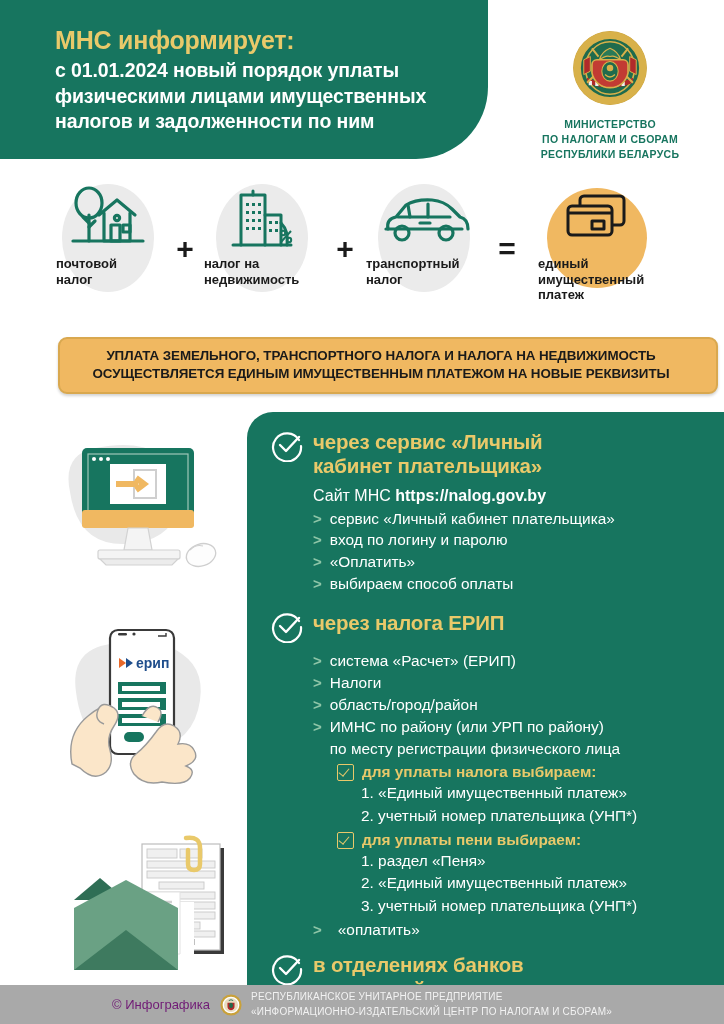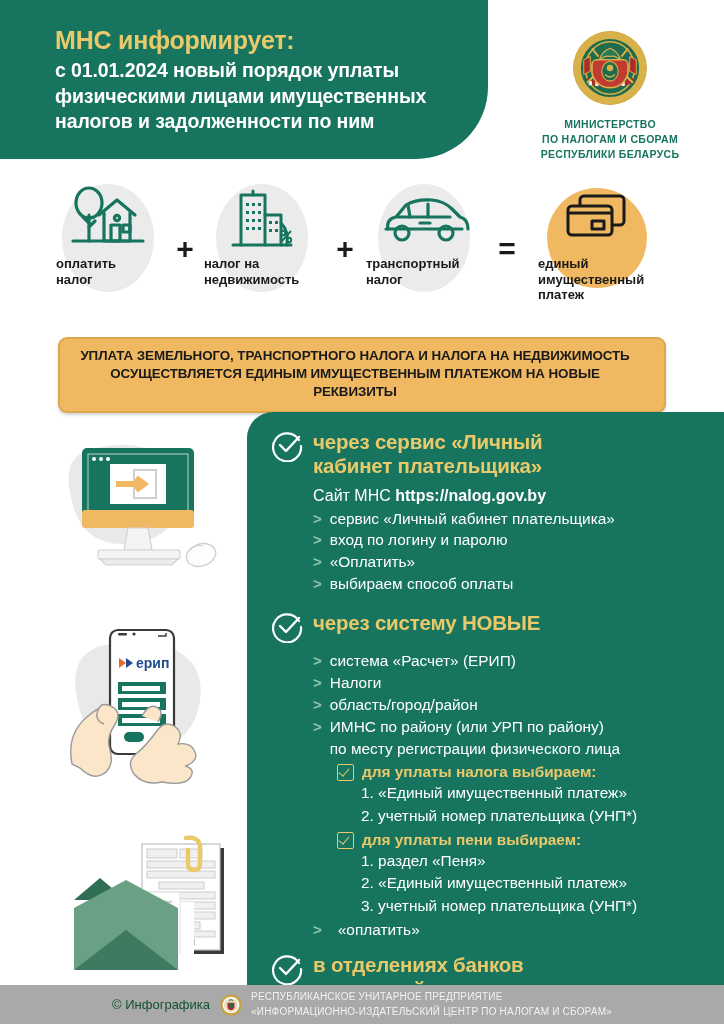--- a/index.html
+++ b/index.html
@@ -58,21 +58,21 @@
     line-height:1.2;text-align:left;padding-left:12px;margin-top:2px;
   }
   .f-label.wide{padding-left:6px;}
   .f-op{
     position:absolute;top:52px;width:26px;text-align:center;
     font-size:30px;font-weight:bold;color:#1a1a1a;line-height:1;
   }
 
   
   .banner{
-    position:absolute;left:58px;top:337px;width:608px;
+    position:absolute;left:58px;top:337px;width:660px;
     background:#f0b861;border:2px solid #d9a84f;border-radius:9px;
     padding:8px 24px 9px 10px;box-sizing:border-box;
     box-shadow:0 2px 3px rgba(0,0,0,.18);
   }
   .banner-line{
     color:#1a1a1a;font-size:13.4px;font-weight:bold;text-align:center;
     line-height:1.36;letter-spacing:-0.1px;
   }
 
   
@@ -123,21 +123,21 @@
     margin:12px 0 0 26px;padding-left:8px;border-left:2px solid #8fc6a8;
     color:#cfe3d9;font-size:8.7px;font-style:italic;line-height:1.45;
     width:392px;
   }
 
   
   .footer{
     position:absolute;left:0;top:985px;width:724px;height:39px;
     background:#a9a9a9;display:flex;align-items:center;justify-content:center;
   }
-  .footer-copy{color:#14532d;font-size:13px;margin-right:10px;}
+  .footer-copy{color:#701a75;font-size:13px;margin-right:10px;}
   .footer-emblem{width:22px;height:22px;margin-right:9px;flex:0 0 22px;}
   .footer-org{color:#f2f2f2;font-size:10px;line-height:1.45;letter-spacing:.2px;}
 
   
   .ill{position:absolute;}
   .ill-monitor{left:58px;top:432px;width:190px;height:165px;}
   .ill-phone{left:58px;top:612px;width:190px;height:200px;}
   .ill-mail{left:46px;top:830px;width:210px;height:150px;}
 </style>
 </head>
@@ -190,21 +190,21 @@
             <path d="M32 32 l18 -15 18 15"></path>
             <path d="M37 30 v28 h26 v-28"></path>
             <rect x="44" y="42" width="9" height="16"></rect>
             <rect x="56" y="42" width="7" height="7"></rect>
             <circle cx="50" cy="35" r="2.6"></circle>
             <path d="M6 58 h70"></path>
           </g>
         </svg>
       </div>
       <div class="f-label">
-        <span>оплатить</span><br>
+        <span>почтовой</span><br>
         <span>налог</span>
       </div>
     </div>
 
     <div class="f-op" style="left:128px;">+</div>
 
     <div class="f-item" style="left:154px;">
       <div class="f-blob"></div>
       <div class="f-icon">
         <svg width="82" height="70" viewBox="0 0 82 70">
@@ -407,21 +407,21 @@
             <span class="arw">&gt;</span>
             <span class="li-txt">выбираем способ оплаты</span>
           </li>
       </ul>
 
       <div class="sec" style="margin-top:14px;">
         <svg class="sec-check" viewBox="0 0 32 32">
           <path d="M28 10 a14 14 0 1 0 2 6" fill="none" stroke="#ffffff" stroke-width="2.2" stroke-linecap="round"></path>
           <path d="M9 15 l6 6 13 -14" fill="none" stroke="#ffffff" stroke-width="2.4" stroke-linecap="round" stroke-linejoin="round"></path>
         </svg>
-        <div class="sec-title">через систему НОВЫЕ</div>
+        <div class="sec-title">через налога ЕРИП</div>
       </div>
 
       <ul class="arrows" style="margin-top:7px;">
         <li>
             <span class="arw">&gt;</span>
             <span class="li-txt">система «Расчет» (ЕРИП)</span>
           </li>
         <li>
             <span class="arw">&gt;</span>
             <span class="li-txt">Налоги</span>

